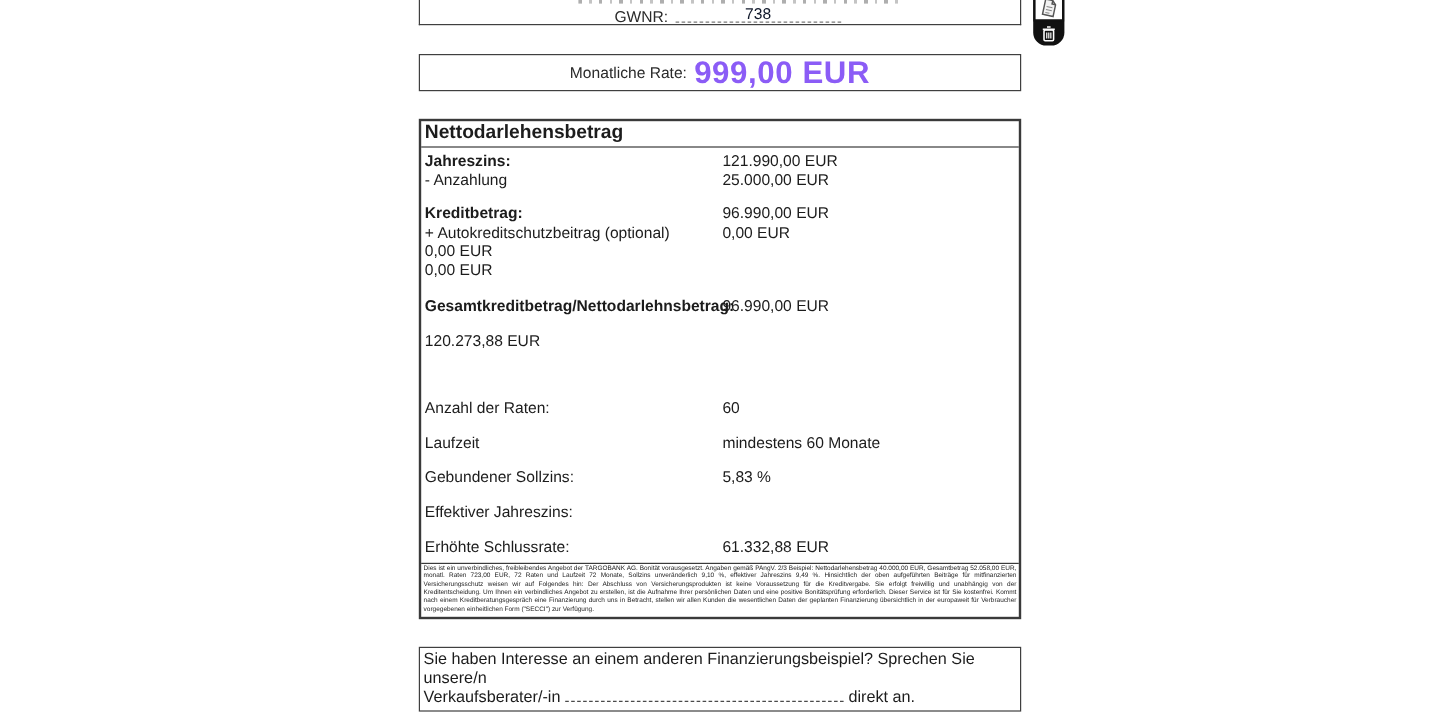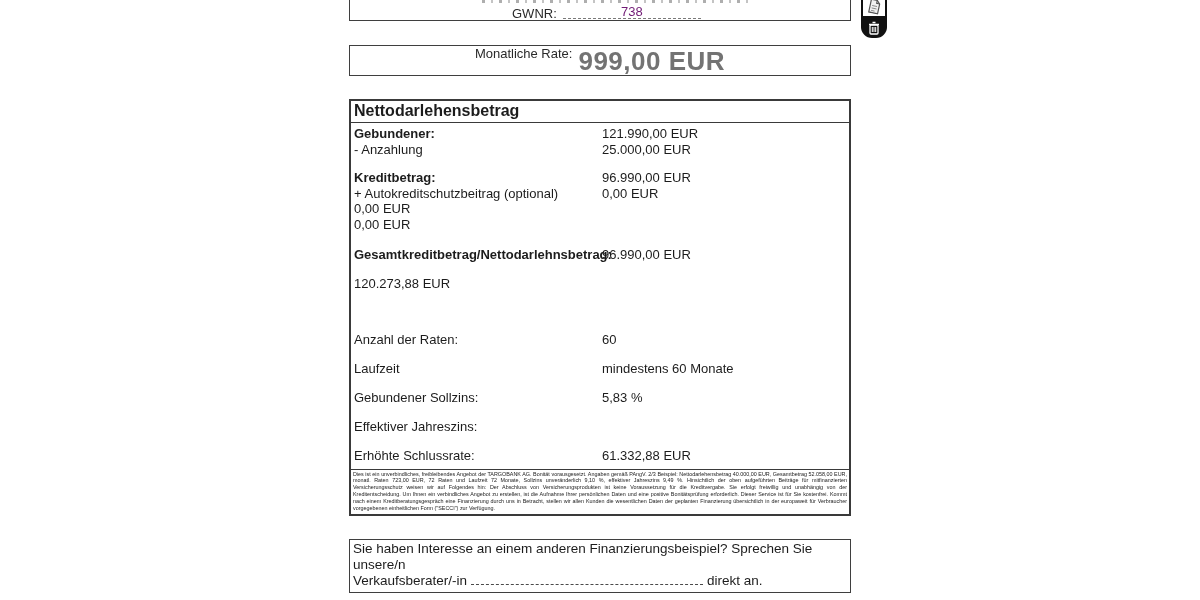--- a/index.html
+++ b/index.html
@@ -13,36 +13,36 @@
               position:relative; overflow:hidden; }
   .cutoff-strip { position:absolute; top:0; left:132px; width:270px; height:3px;
     background:repeating-linear-gradient(90deg,#9a9a9a 0 3px,transparent 3px 9px,#b5b5b5 9px 11px,transparent 11px 17px);
     opacity:.8; }
   .gwnr-row { display:flex; align-items:flex-end; font-size:13px; padding:4px 0 3px 162px; }
   .gwnr-label { margin-right:6px; color:#2a2a2a; }
   .gwnr-field { display:inline-block; width:138px; border-bottom:1px solid #6d6d6d;
                 padding-bottom:1px; text-align:center; }
   .gwnr-inner { display:inline-block; width:100%; border-bottom:1px dashed #7a7a7a;
                 line-height:12px; }
-  .gwnr-value { color:#701a75; font-size:13px; }
+  .gwnr-value { color:#0f172a; font-size:13px; }
 
   
   .tool-pill { position:absolute; left:512px; top:-12px; width:26px; height:50px;
                background:#111; border-radius:11px; overflow:hidden; z-index:5;
                display:flex; flex-direction:column; align-items:center; }
   .tool-top { width:26px; height:30px; background:#fff; border:2px solid #111;
               border-radius:11px 11px 0 0; display:flex; align-items:flex-end;
               justify-content:center; padding-bottom:2px; }
   .tool-bottom { width:26px; height:20px; display:flex; align-items:center; justify-content:center; }
 
   
   .box-rate { border:1.5px solid #3f3f3f; margin-top:24px; height:31px;
-              display:flex; align-items:flex-start; justify-content:center; }
+              display:flex; align-items:center; justify-content:center; }
   .rate-label { font-size:13px; color:#2a2a2a; margin-right:6px; }
-  .rate-value { font-size:26px; font-weight:bold; letter-spacing:.5px; color:#737373; }
+  .rate-value { font-size:26px; font-weight:bold; letter-spacing:.5px; color:#8b5cf6; }
 
   
   .box-fin { border:2px solid #3a3a3a; margin-top:23px; }
   .fin-title { font-size:16px; font-weight:bold; padding:1px 3px 2px 3px;
                border-bottom:1.5px solid #3a3a3a; }
   .fin-table { padding:3px 3px 0 3px; font-size:13px; }
   .row { display:flex; line-height:15.5px; }
   .row .lbl { width:248px; }
   .row .val { flex:1; }
   .row.b .lbl { font-weight:bold; }
@@ -104,21 +104,21 @@
     <div class="box-rate">
       <span class="rate-label">Monatliche Rate:</span>
       <span class="rate-value">999,00 EUR</span>
     </div>
 
     <div class="box-fin">
       <div class="fin-title">Nettodarlehensbetrag</div>
       <div class="fin-table">
 
         <div class="row b">
-            <span class="lbl">Gebundener:</span>
+            <span class="lbl">Jahreszins:</span>
             <span class="val">121.990,00 EUR</span>
           </div>
         <div class="row">
             <span class="lbl">- Anzahlung</span>
             <span class="val">25.000,00 EUR</span>
           </div>
         <div class="gap-s"></div>
         <div class="row b">
             <span class="lbl">Kreditbetrag:</span>
             <span class="val">96.990,00 EUR</span>

